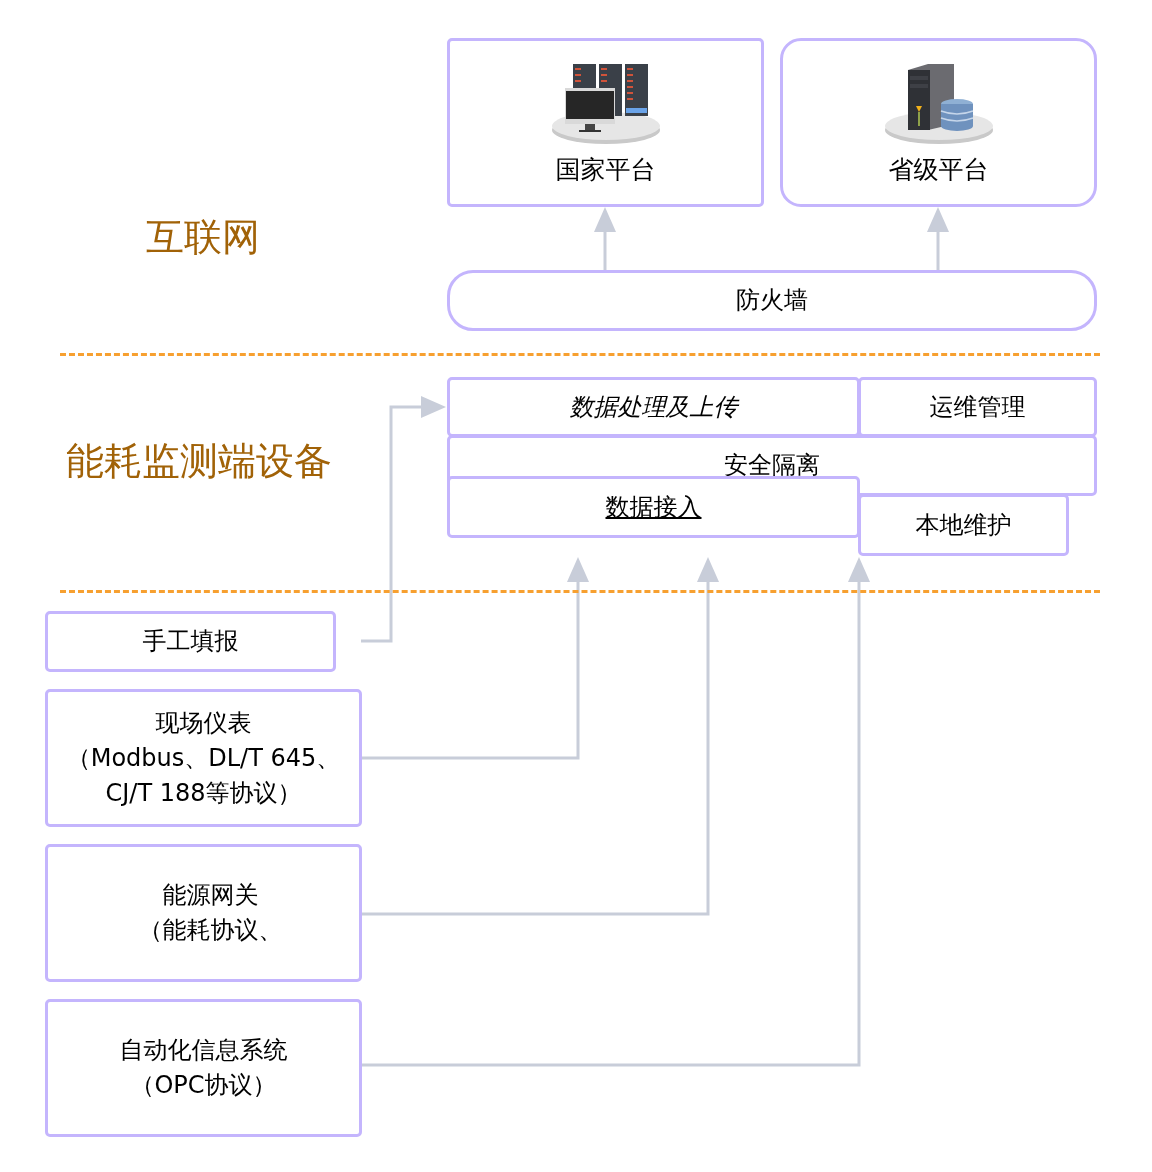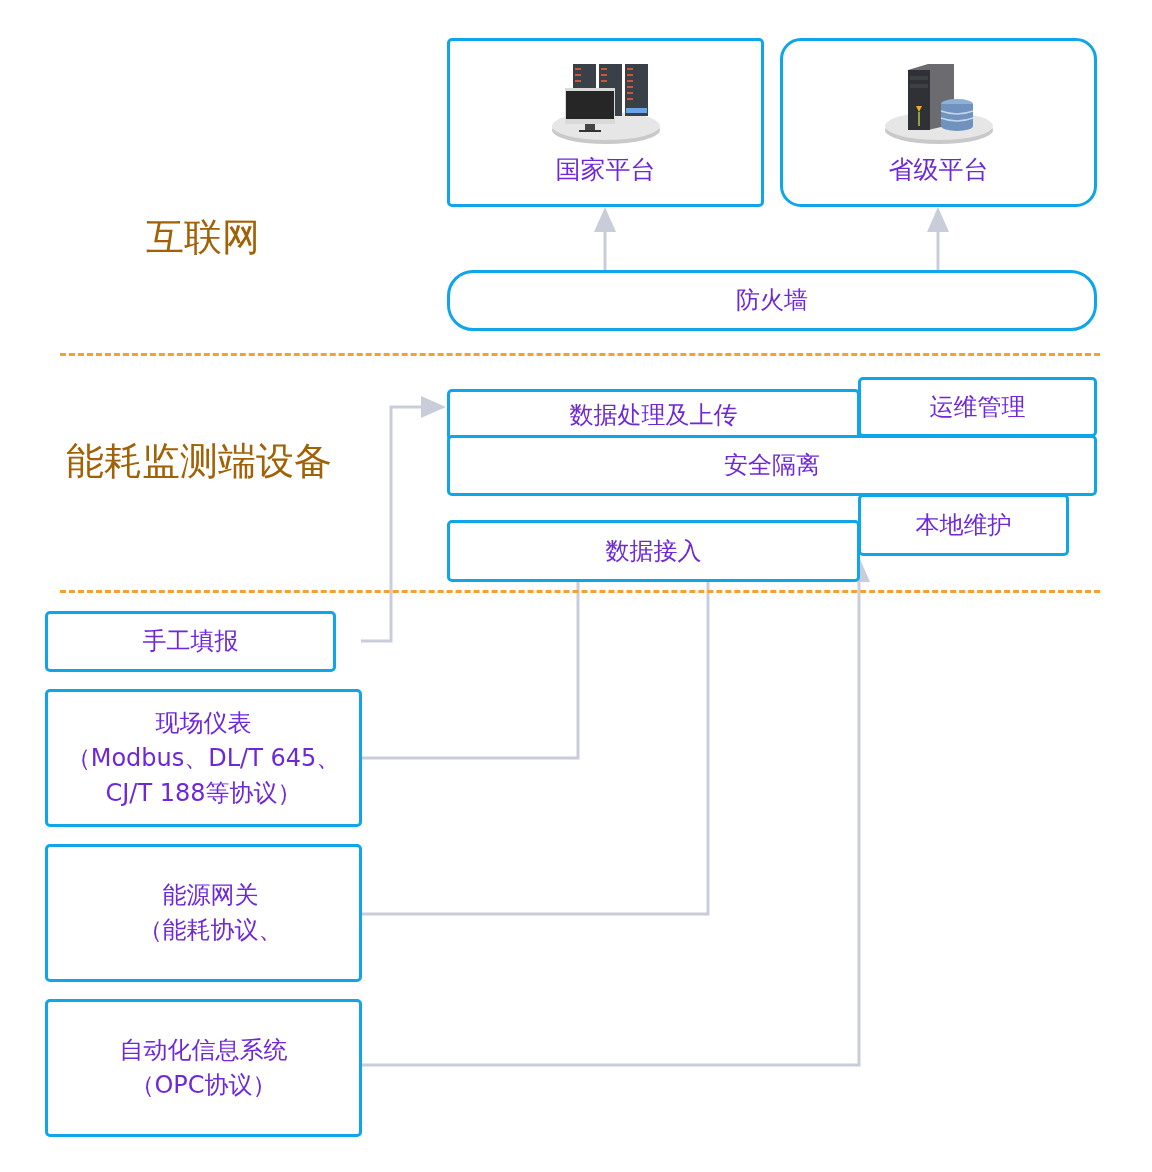--- a/index.html
+++ b/index.html
@@ -1,20 +1,20 @@
 <!DOCTYPE html>
 <html><head>
 <meta charset="utf-8">
 <style>
   html, body { margin: 0; padding: 0; background: #ffffff; }
   body { width: 1152px; height: 1172px; position: relative; overflow: hidden;
          font-family: "DejaVu Sans", "Liberation Sans", sans-serif; color: #3b4a7a; }
-  .box { position: absolute; box-sizing: border-box; border: 3px solid #0ea5e9; border-radius: 5px;
+  .box { position: absolute; box-sizing: border-box; border: 3px solid #c4b5fd; border-radius: 5px;
          background: #fff; display: flex; align-items: center; justify-content: center;
-         text-align: center; font-size: 24px; line-height: 35px; color: #6d28d9; }
+         text-align: center; font-size: 24px; line-height: 35px; color: #000000; }
   .box.col { flex-direction: column; }
   .section-label { position: absolute; color: #a16207; font-size: 38px; white-space: nowrap; }
   .dash { position: absolute; left: 60px; width: 1040px; height: 0; border-top: 3px dashed #f7a030; }
   svg.lines { position: absolute; left: 0; top: 0; }
   .platform-icon { width: 110px; height: 90px; }
   .platform-label { font-size: 25px; margin-top: 4px; }
 </style>
 </head>
 <body>
 
@@ -99,30 +99,30 @@
     <path d="M57 53 Q73 59 89 53" stroke="#c6d6ea" stroke-width="1.5" fill="none"></path>
     <path d="M57 60 Q73 66 89 60" stroke="#c6d6ea" stroke-width="1.5" fill="none"></path>
   </svg>
   <div class="platform-label">省级平台</div>
 </div>
 
 <div class="box" style="left:447px; top:270px; width:650px; height:61px;border-radius:26px;">
   <span>防火墙</span>
 </div>
 
-<div class="box" style="left:447px; top:389px; width:413px; height:52px;">
+<div class="box" style="left:447px; top:377px; width:413px; height:60px;font-style:italic;">
   <span>数据处理及上传</span>
 </div>
 <div class="box" style="left:858px; top:377px; width:239px; height:60px;">
   <span>运维管理</span>
 </div>
 <div class="box" style="left:447px; top:435px; width:650px; height:61px;">
   <span>安全隔离</span>
 </div>
-<div class="box" style="left:447px; top:520px; width:413px; height:62px;">
+<div class="box" style="left:447px; top:476px; width:413px; height:62px;text-decoration:underline;">
   <span>数据接入</span>
 </div>
 <div class="box" style="left:858px; top:494px; width:211px; height:62px;">
   <span>本地维护</span>
 </div>
 
 <div class="box col" style="left:45px; top:611px; width:291px; height:61px;">
   <span>手工填报</span>
 </div>
 <div class="box col" style="left:45px; top:689px; width:317px; height:138px;">

